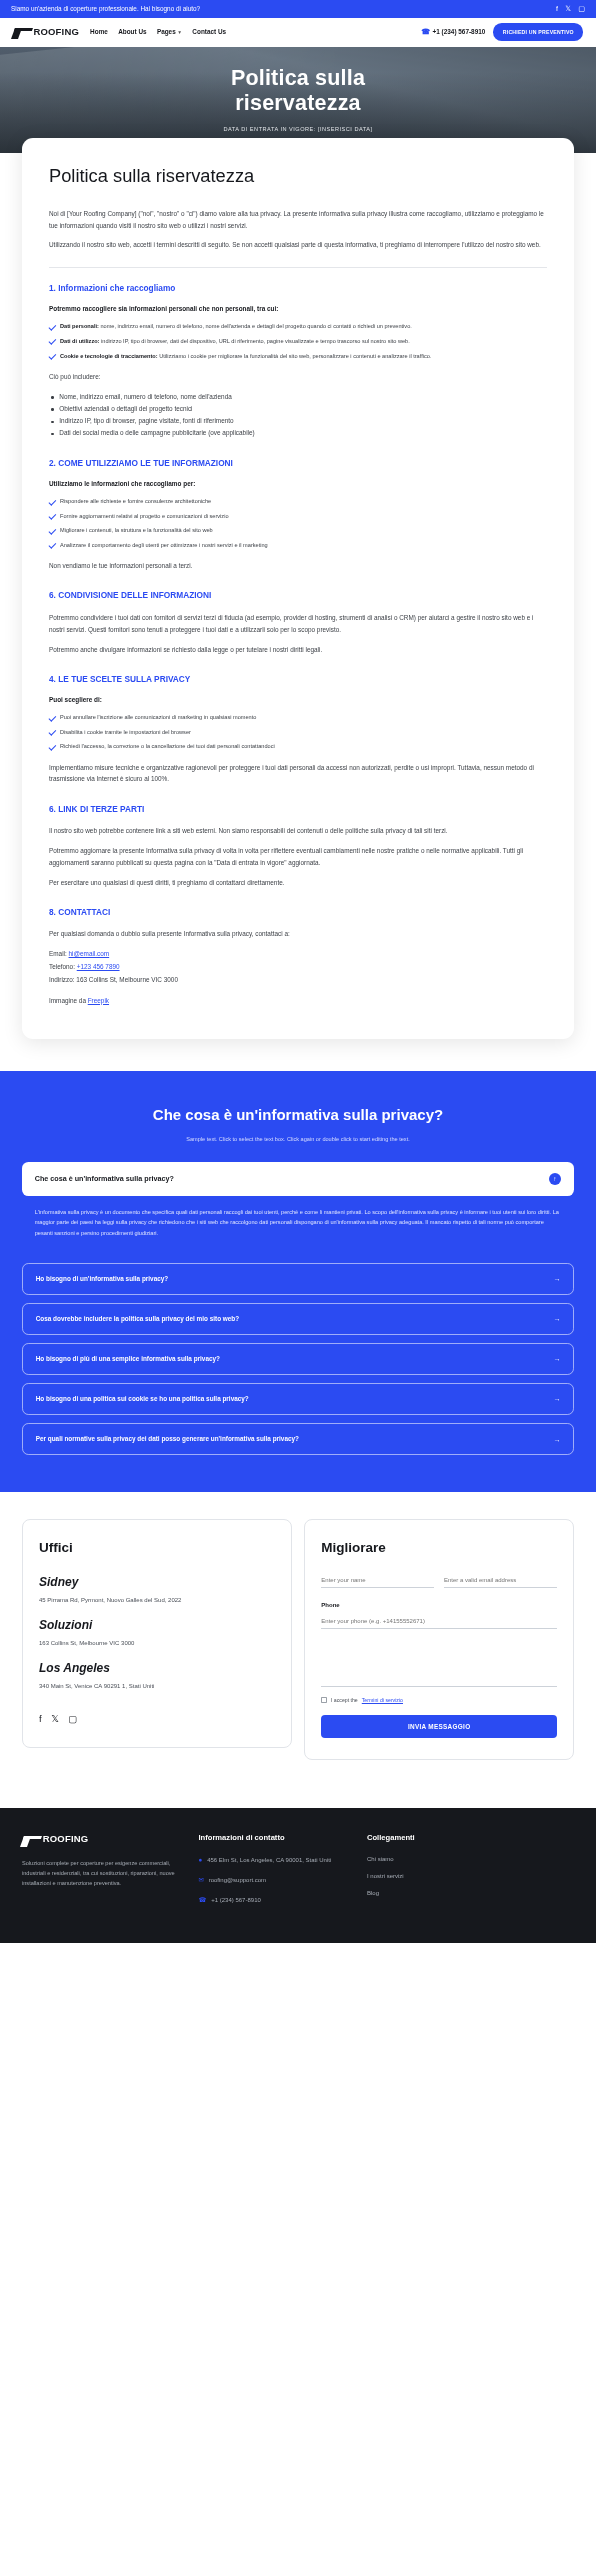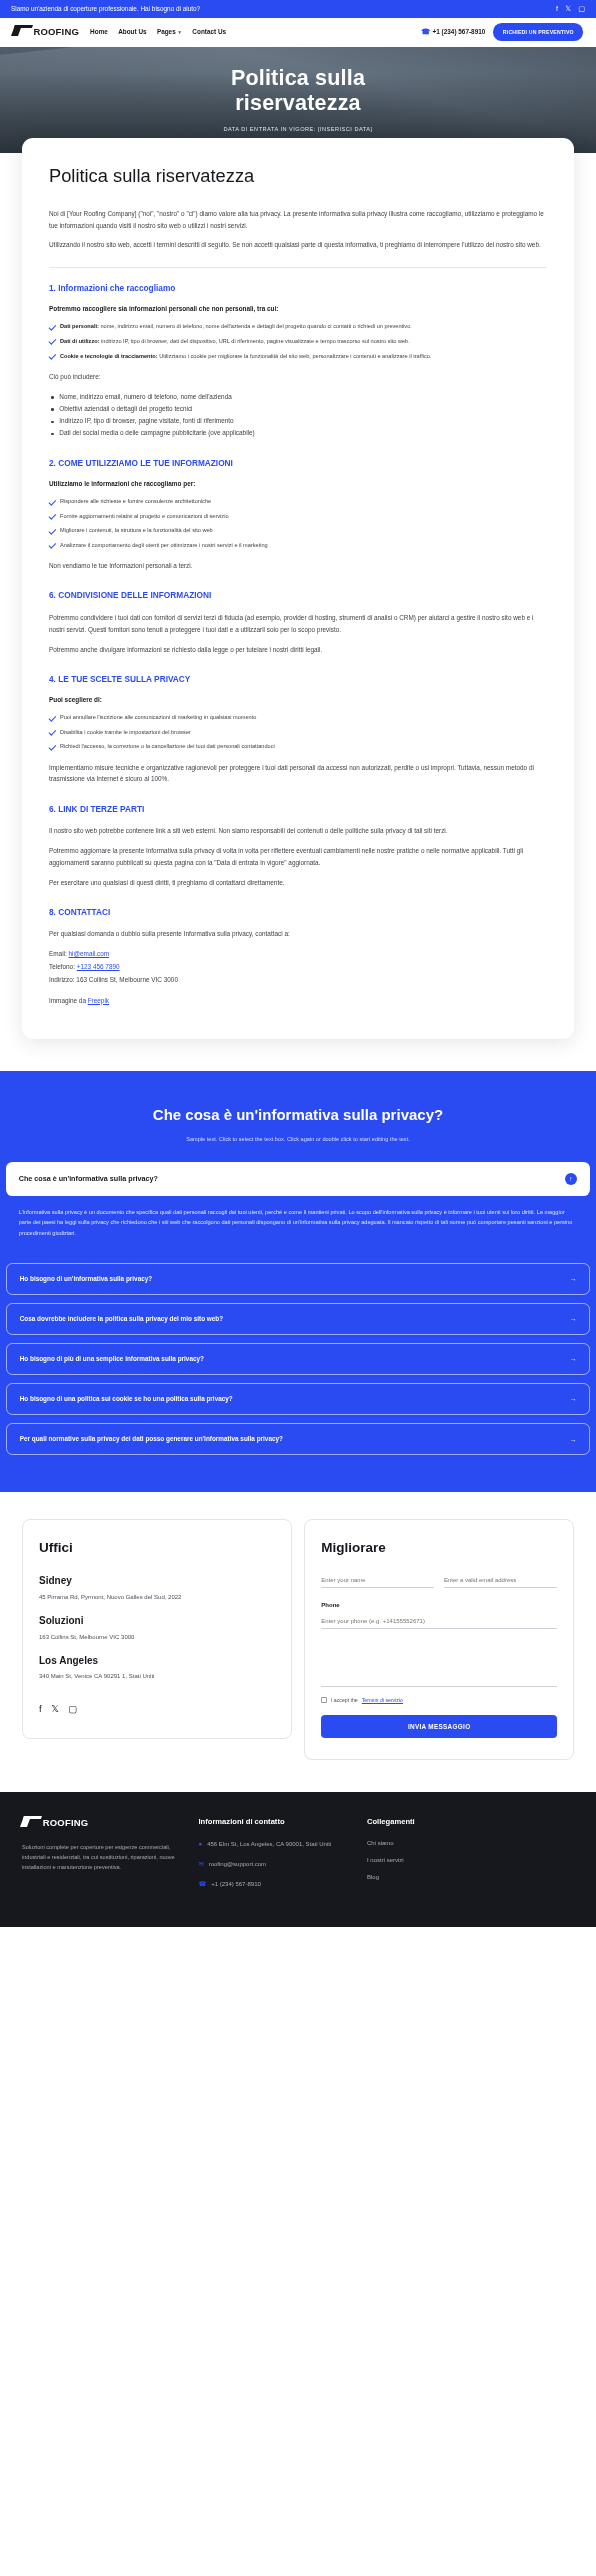--- a/index.html
+++ b/index.html
@@ -31,21 +31,21 @@
   .header {
     height: 29px;
     background: #ffffff;
     display: flex;
     align-items: center;
     padding: 0 12.7px;
     gap: 11px;
     position: relative;
     z-index: 5;
   }
-  .logo { display: flex; align-items: flex-start; gap: 3.2px; }
+  .logo { display: flex; align-items: flex-end; gap: 3.2px; }
   .logo-mark { width: 17.5px; height: 11px; position: relative; }
   .logo-mark i {
     position: absolute; left: 0; top: 0; width: 100%; height: 100%;
     border-left: 7.2px solid #16181d;
     border-top: 3.2px solid #16181d;
     transform: skewX(-20deg);
   }
   .logo-text { font-size: 9.5px; font-weight: 700; letter-spacing: 0.2px; color: #16181d; }
   .nav { display: flex; align-items: center; gap: 10.3px; font-size: 6.4px; font-weight: 600; color: #16181d; }
   .nav .caret { font-size: 4.8px; margin-left: 1.6px; color: #555; }
@@ -161,21 +161,21 @@
     border-radius: 50%;
     background: #3b3f45;
   }
   .contact-lines { font-size: 6.4px; color: #3b3f45; line-height: 2; }
   .link-blue { color: #2b4bf2; text-decoration: underline; }
 
   
   .faq {
     background: #2b4bf2;
     color: #fff;
-    padding: 32px 6px 37px;
+    padding: 32px 22px 37px;
     text-align: center;
   }
   .faq h2 { font-size: 15px; font-weight: 700; margin-bottom: 8px; }
   .faq-sub { font-size: 5.6px; color: #d7ddff; margin-bottom: 19px; }
   .faq-open {
     background: #fff;
     color: #16181d;
     border-radius: 6.4px;
     padding: 10.3px 12.7px;
     display: flex;
@@ -210,32 +210,32 @@
     font-size: 6.4px;
     font-weight: 700;
     color: #fff;
   }
   .faq-item .arrow-line { font-size: 7.2px; color: #fff; }
 
   
   .two-col {
     display: flex;
     gap: 12.7px;
-    padding: 27px 22px 32px;
+    padding: 27px 22px 48px;
     background: #fff;
     align-items: flex-start;
   }
   .panel {
     flex: 1;
     border: 0.8px solid #e1e4e9;
     border-radius: 8px;
     padding: 17.5px 16px 20.7px;
   }
   .panel h3 { font-size: 13.5px; font-weight: 700; color: #16181d; margin-bottom: 14.3px; }
-  .office-name { font-size: 10px; font-weight: 700; color: #16181d; margin-top: 11px; }
+  .office-name { font-size: 12px; font-weight: 700; color: #16181d; margin-top: 11px; font-style: italic; }
   .office-name.first { margin-top: 0; }
   .office-addr { font-size: 6px; color: #4a4f57; margin-top: 3.2px; line-height: 1.7; }
   .social-row { display: flex; gap: 9.5px; margin-top: 20.7px; font-size: 9.5px; color: #16181d; }
 
   .field-row { display: flex; gap: 9.5px; }
   .field { flex: 1; margin-bottom: 12.7px; }
   .field label { display: block; font-size: 6px; color: #16181d; margin-bottom: 4px; font-weight: 600; }
   .field .line {
     border: none;
     border-bottom: 0.8px solid #cdd2d9;

